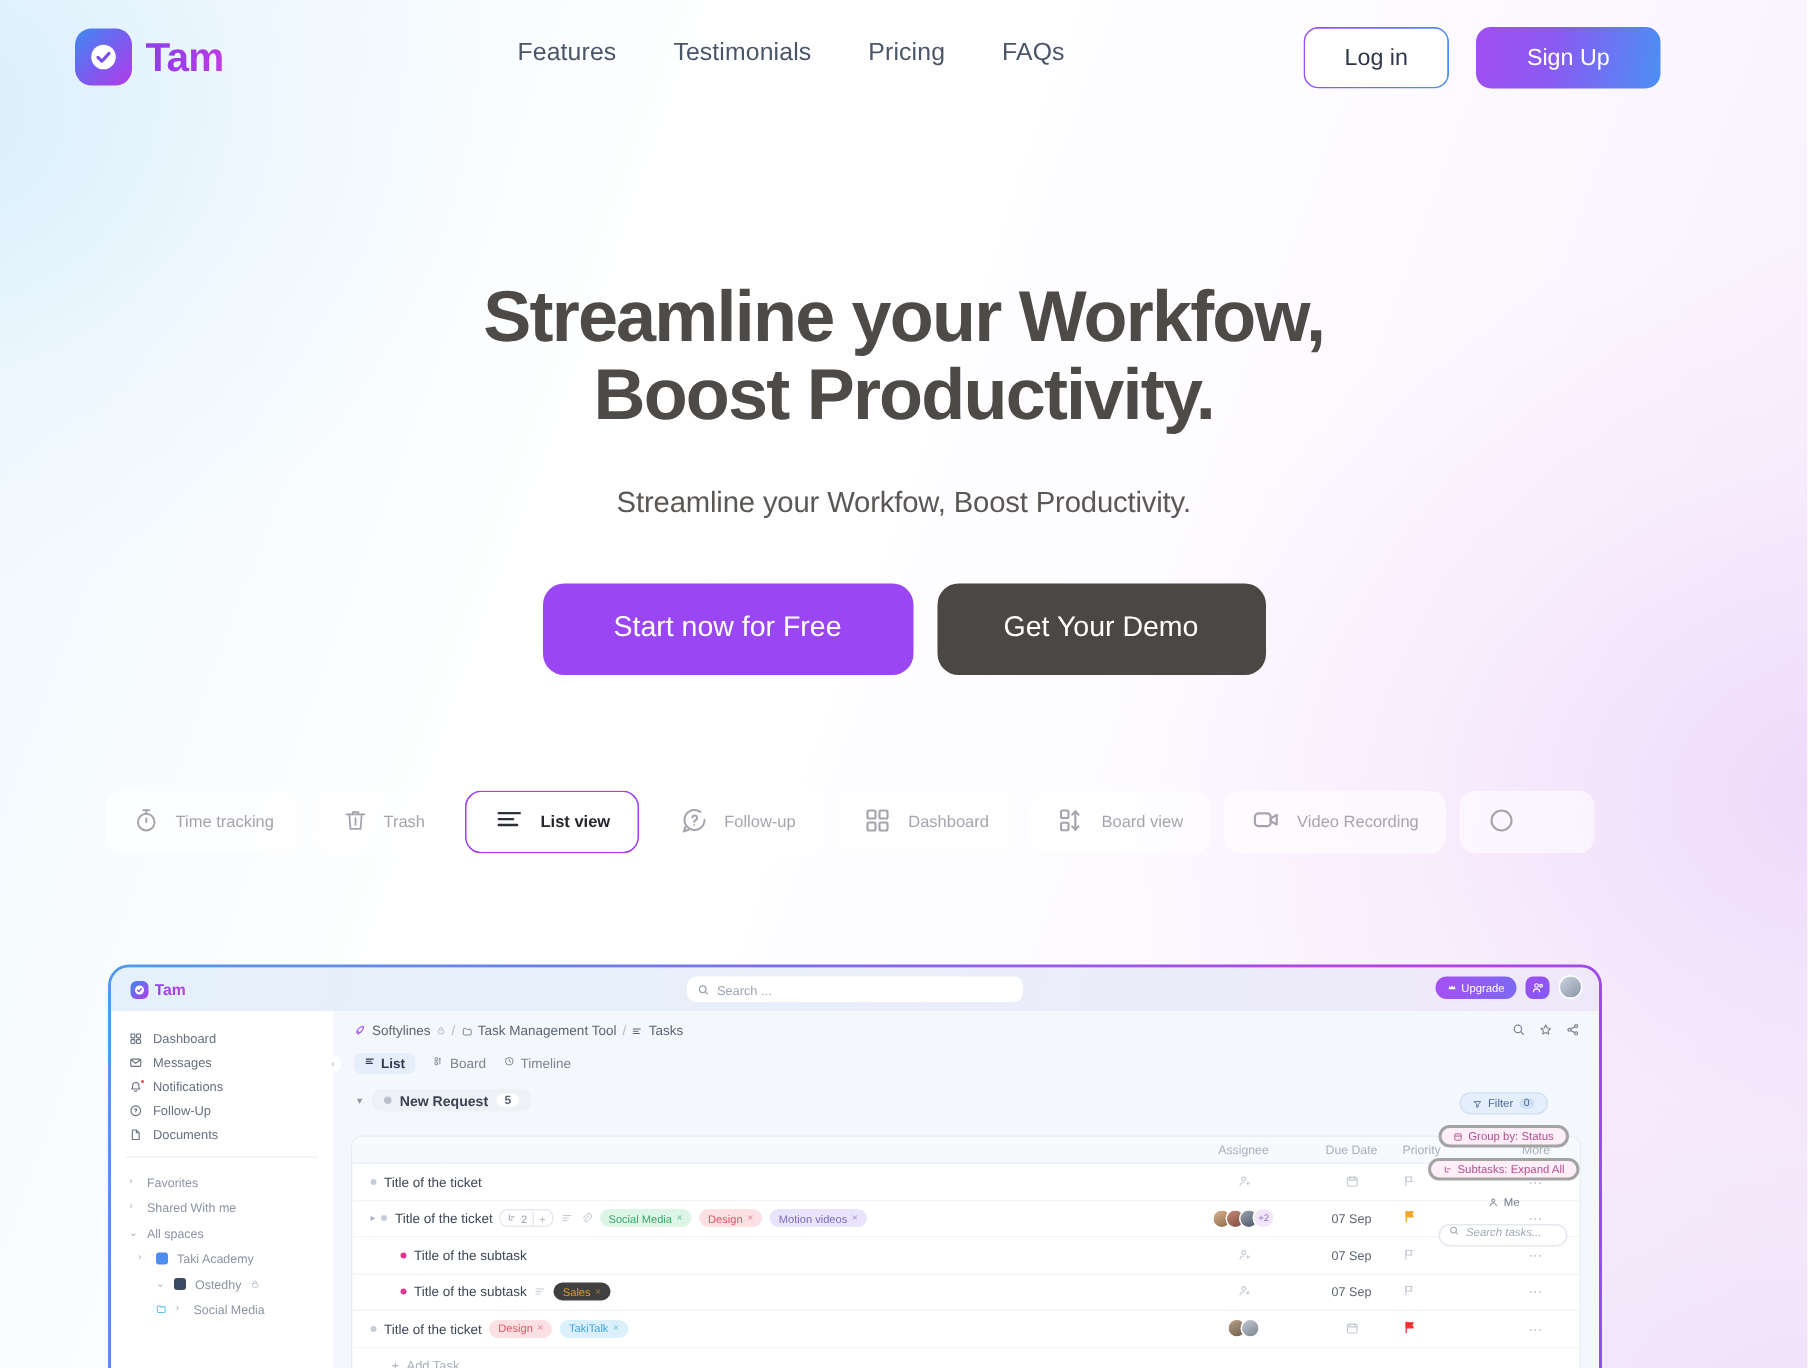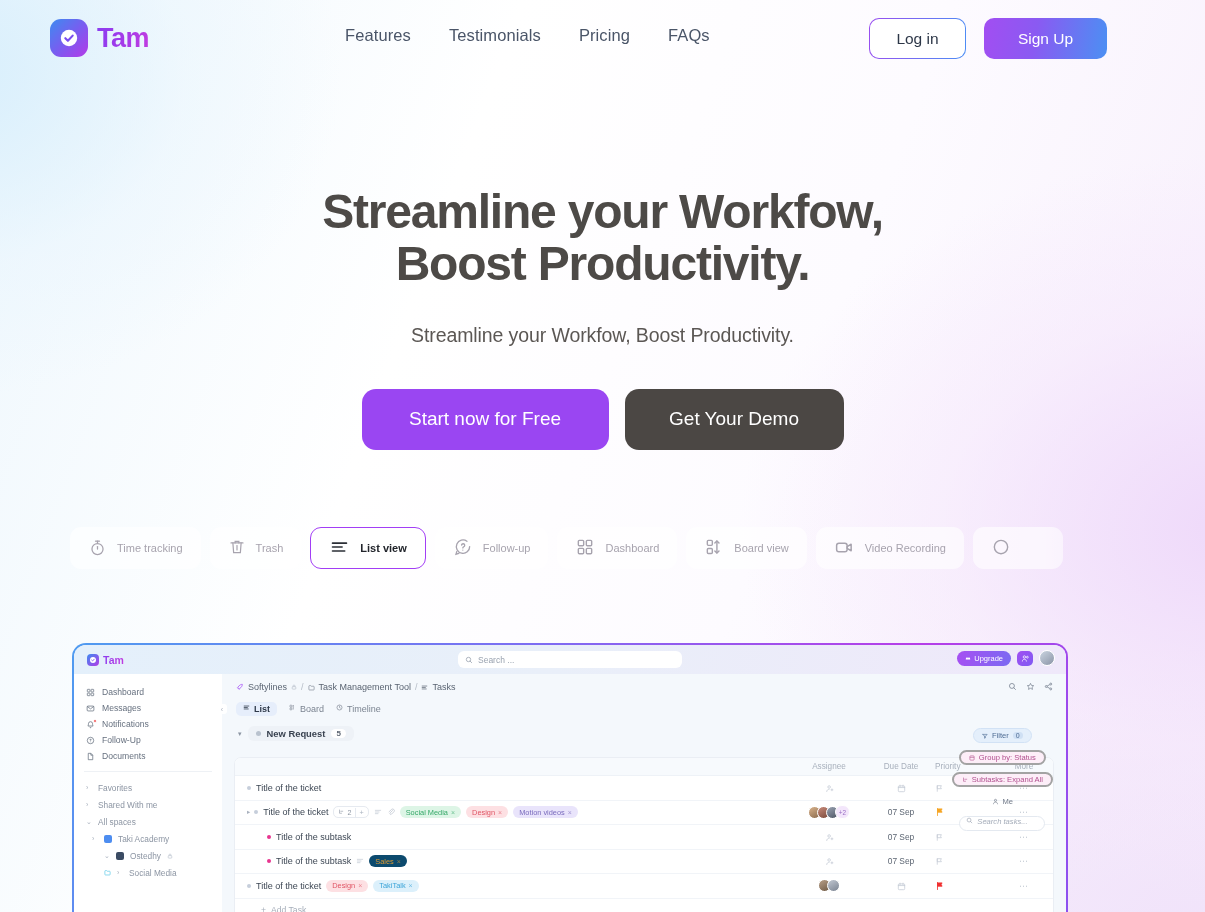--- a/index.html
+++ b/index.html
@@ -766,21 +766,21 @@
               <div class="c-more more-dots">⋯</div>
             </div>
 
             <div class="row sub">
               <div class="c-title">
                 <span class="bullet pink"></span>
                 <span>Title of the subtask</span>
                 <svg width="8" height="8" viewBox="0 0 24 24" fill="none" stroke="#c3cad4" stroke-width="2.2" stroke-linecap="round">
                     <path d="M4 7h16M4 12h11M4 17h8"></path>
                   </svg>
-                <span class="tag" style="background:#0c4a6e;color:#dd9b33">
+                <span class="tag" style="background:#404040;color:#dd9b33">
                   <span>Sales</span>
                     <span class="x">×</span>
                 </span>
               </div>
               <div class="c-assignee">
                 <svg width="9" height="9" viewBox="0 0 24 24" fill="none" stroke="#c3cad4" stroke-width="2">
                     <circle cx="11" cy="8" r="3.4"></circle>
                     <path d="M4.5 20c0-3.5 2.9-5.8 6.5-5.8" stroke-linecap="round"></path>
                     <path d="M16 15.5h5M18.5 13v5" stroke-linecap="round"></path>
                   </svg>

